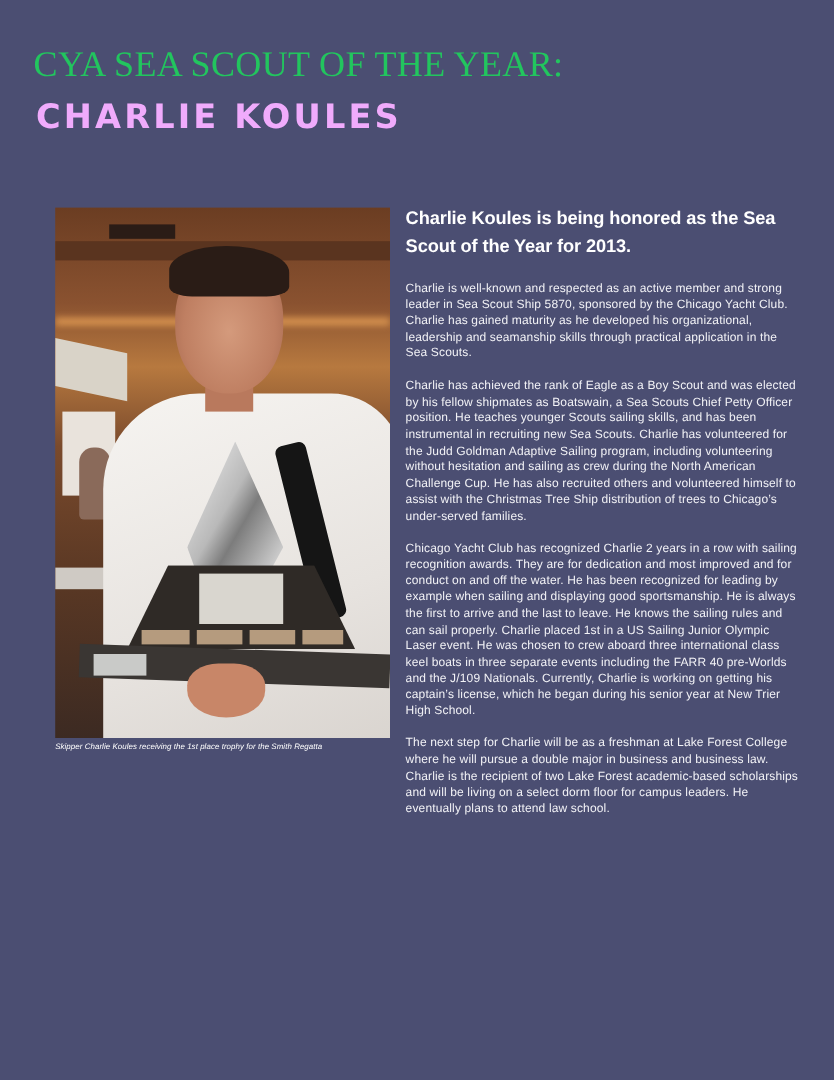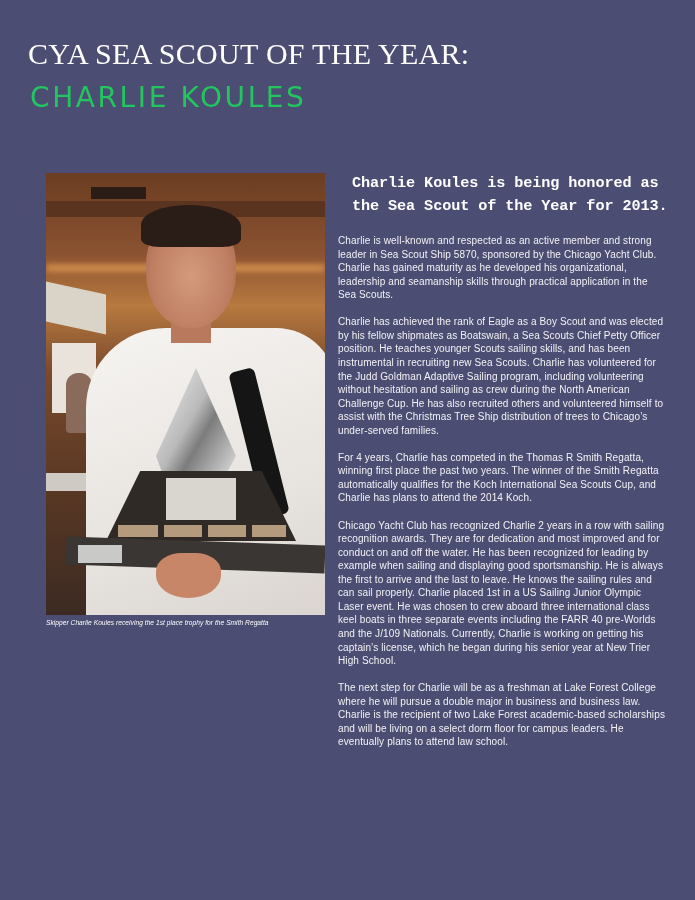--- a/index.html
+++ b/index.html
@@ -7,27 +7,27 @@
       width: 695px; height: 900px; overflow: hidden;
       background: #4b4e72;
       position: relative;
       font-family: "Liberation Sans", sans-serif;
       color: #ffffff;
     }
     .title-1 {
       position: absolute; left: 28px; top: 36px;
       font-family: "Liberation Serif", serif;
       font-size: 30px; letter-spacing: 0.3px;
-      color: #ffffff; white-space: nowrap; line-height: 36px; text-align: right;
+      color: #22c55e; white-space: nowrap; line-height: 36px; text-align: right;
     }
     .title-2 {
       position: absolute; left: 30px; top: 80px;
       font-family: "DejaVu Sans", sans-serif;
-      font-weight: normal; font-size: 28px; letter-spacing: 2.6px;
-      color: #22c55e; white-space: nowrap; line-height: 36px;
+      font-weight: bold; font-size: 28px; letter-spacing: 2.6px;
+      color: #f0abfc; white-space: nowrap; line-height: 36px;
       -webkit-text-stroke: 0px;
     }
     .photo {
       position: absolute; left: 46px; top: 173px; width: 279px; height: 442px;
       overflow: hidden;
       background: linear-gradient(180deg, #6b3d22 0%, #8a5230 18%, #b7793f 30%, #7a4a2c 45%, #5a3824 70%, #3c2a22 100%);
     }
     .photo .ceiling-beam { position:absolute; left:0; top:28px; width:100%; height:16px; background:#5a341f; }
     .photo .vent { position:absolute; left:45px; top:14px; width:55px; height:12px; background:#2b1c16; }
     .photo .light-strip { position:absolute; left:0; top:92px; width:100%; height:6px; background:#f0a85a; filter: blur(3px); opacity:0.8;}
@@ -73,22 +73,22 @@
     .caption {
       position: absolute; left: 46px; top: 619px; width: 300px;
       font-family: "Liberation Sans", sans-serif;
       font-style: italic; font-size: 6.6px; color: #ffffff; white-space: nowrap;
       letter-spacing: 0.05px;
     }
     .article {
       position: absolute; left: 338px; top: 172px; width: 330px;
     }
     .article-heading {
-      font-family: Liberation Mono, monospace;
-      font-size: 15.2px; line-height: 22.5px; color: #ffffff; margin: 0 0 17px 14px;
+      font-family: Liberation Sans, sans-serif;
+      font-size: 15.2px; line-height: 22.5px; color: #ffffff; margin: 0 0 17px 0;
       letter-spacing: -0.1px;
     }
     .article p {
       margin: 0 0 13.6px 0;
       font-family: "Liberation Sans", sans-serif;
       font-size: 10px; line-height: 13.55px; color: #f2f2f6;
       letter-spacing: 0.12px;
     }
   </style>
 </head>
@@ -121,16 +121,15 @@
   <div class="plinth-tag"></div>
   <div class="hand"></div>
 </div>
 
 <div class="caption">Skipper Charlie Koules receiving the 1st place trophy for the Smith Regatta</div>
 
 <div class="article">
   <h2 class="article-heading">Charlie Koules is being honored as the Sea Scout of the Year for 2013.</h2>
   <p>Charlie is well-known and respected as an active member and strong leader in Sea Scout Ship 5870, sponsored by the Chicago Yacht Club. Charlie has gained maturity as he developed his organizational, leadership and seamanship skills through practical application in the Sea Scouts.</p>
   <p>Charlie has achieved the rank of Eagle as a Boy Scout and was elected by his fellow shipmates as Boatswain, a Sea Scouts Chief Petty Officer position. He teaches younger Scouts sailing skills, and has been instrumental in recruiting new Sea Scouts. Charlie has volunteered for the Judd Goldman Adaptive Sailing program, including volunteering without hesitation and sailing as crew during the North American Challenge Cup. He has also recruited others and volunteered himself to assist with the Christmas Tree Ship distribution of trees to Chicago’s under-served families.</p>
-  <p>For 4 years, Charlie has competed in the Thomas R Smith Regatta, winning first place the past two years. The winner of the Smith Regatta automatically qualifies for the Koch International Sea Scouts Cup, and Charlie has plans to attend the 2014 Koch.</p>
   <p>Chicago Yacht Club has recognized Charlie 2 years in a row with sailing recognition awards. They are for dedication and most improved and for conduct on and off the water. He has been recognized for leading by example when sailing and displaying good sportsmanship. He is always the first to arrive and the last to leave. He knows the sailing rules and can sail properly. Charlie placed 1st in a US Sailing Junior Olympic Laser event. He was chosen to crew aboard three international class keel boats in three separate events including the FARR 40 pre-Worlds and the J/109 Nationals. Currently, Charlie is working on getting his captain’s license, which he began during his senior year at New Trier High School.</p>
   <p>The next step for Charlie will be as a freshman at Lake Forest College where he will pursue a double major in business and business law. Charlie is the recipient of two Lake Forest academic-based scholarships and will be living on a select dorm floor for campus leaders. He eventually plans to attend law school.</p>
 </div>
 
 </body></html>

